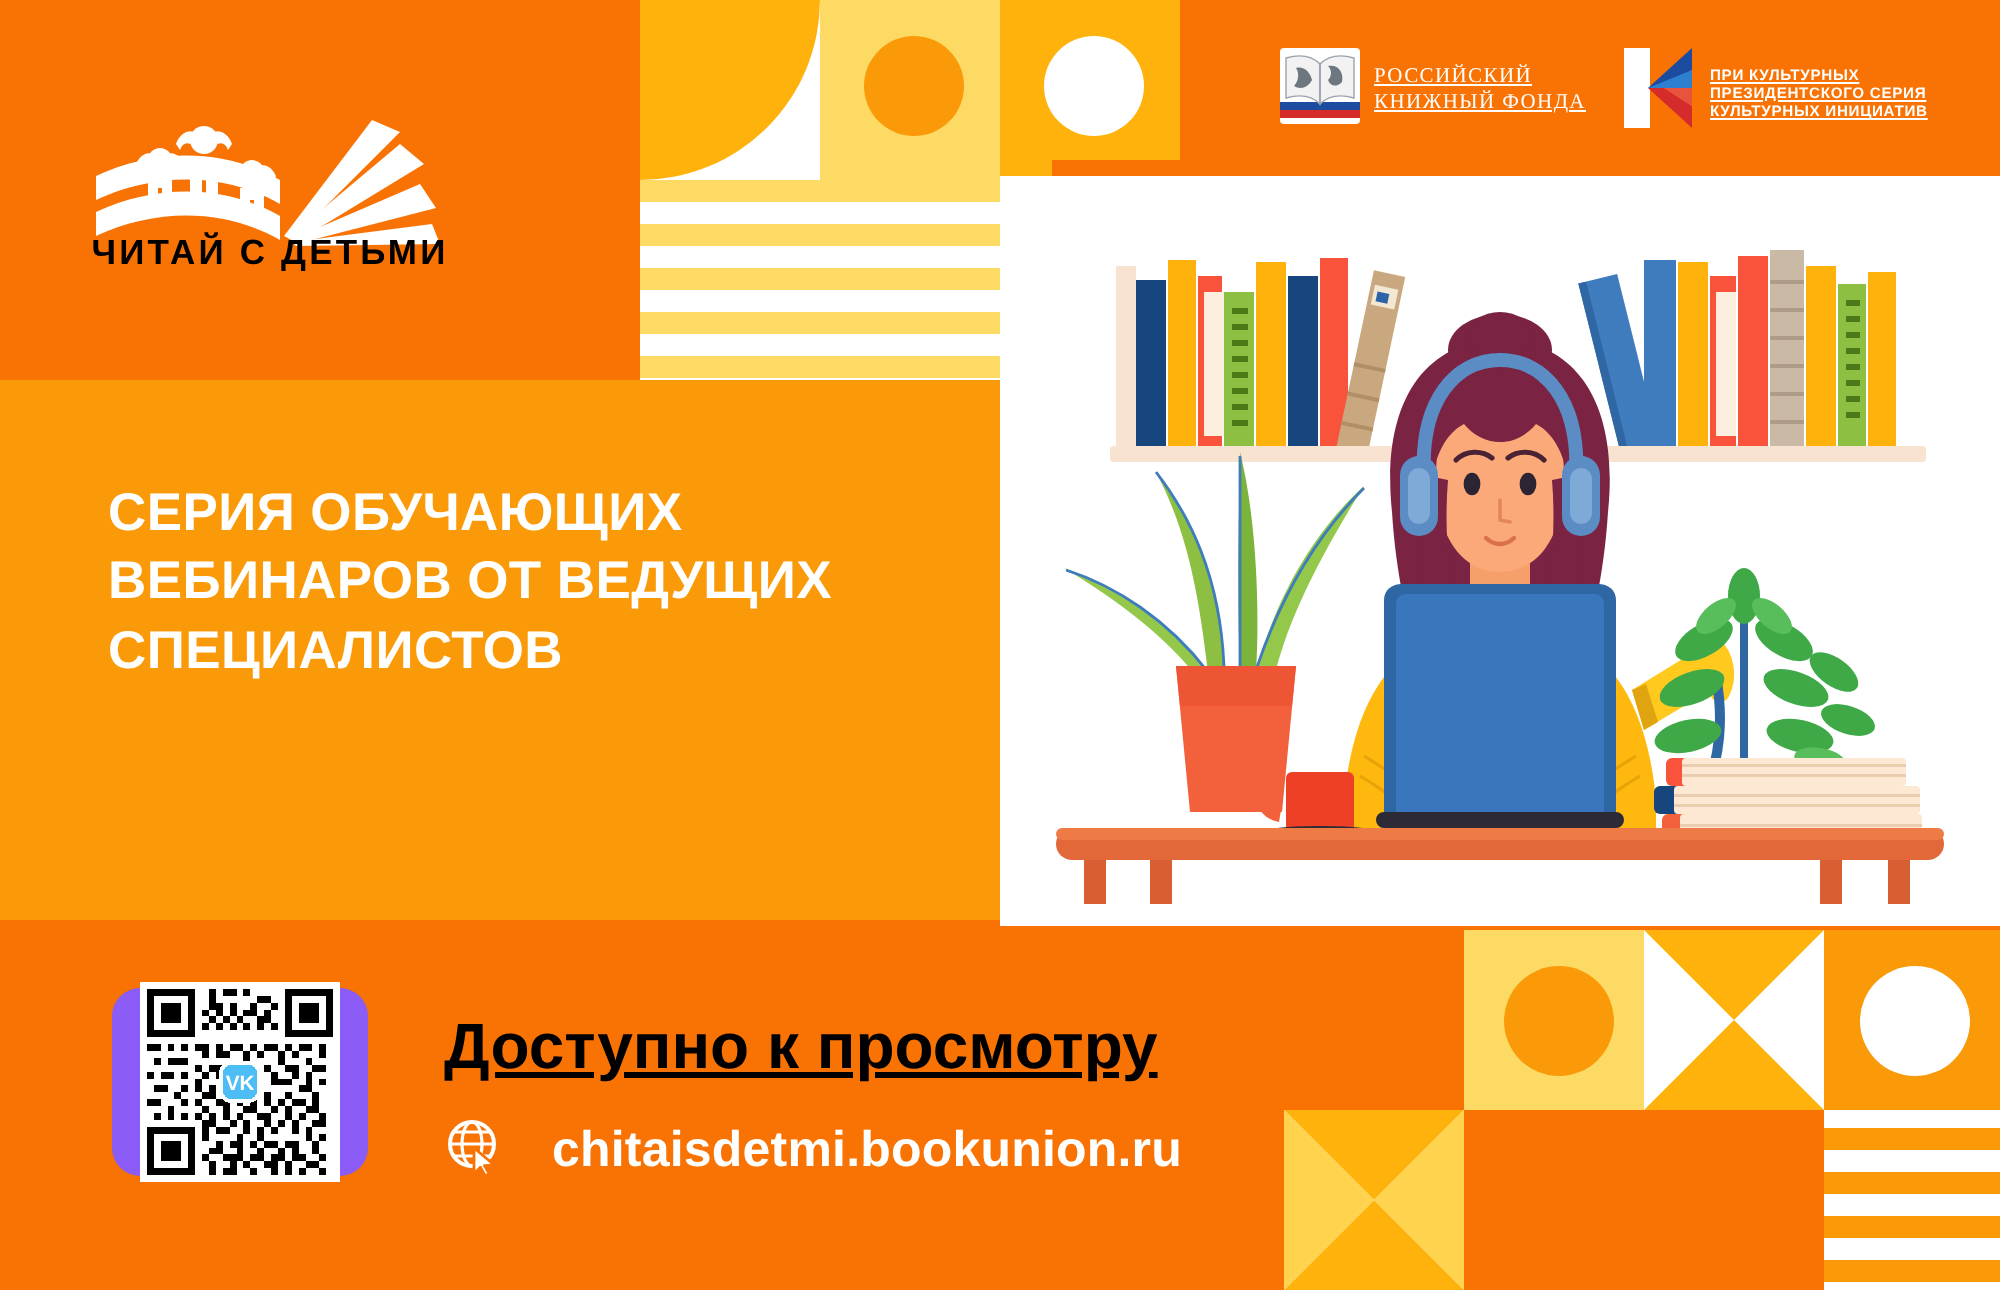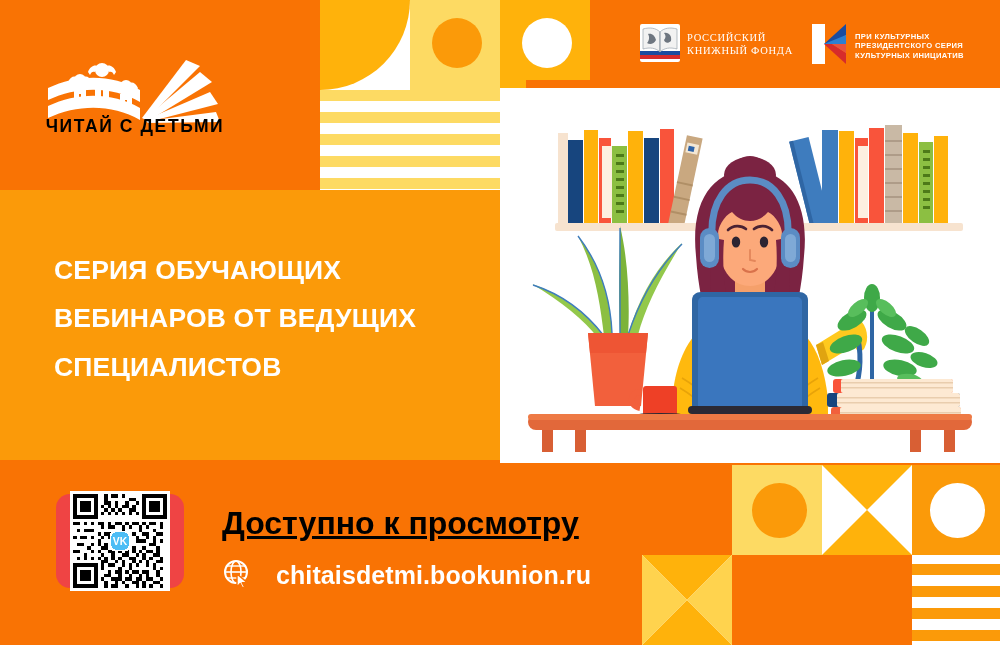--- a/index.html
+++ b/index.html
@@ -14,44 +14,44 @@
     position:absolute;left:0;top:190px;width:500px;height:270px;background:#FB9A09;
   }
   .headline{
     position:absolute;left:54px;top:239px;width:430px;
     color:#fff;font-weight:700;font-size:26.5px;line-height:1.30;
     letter-spacing:.2px;
     font-family:"Liberation Sans",sans-serif;
     text-transform:uppercase;
     font-stretch:condensed;
   }
-  .headline div{white-space:nowrap;margin-top:14px;}
+  .headline div{white-space:nowrap;}
 
   
   .logo-wrap{position:absolute;left:40px;top:22px;width:190px;height:120px;}
   .logo-title{
     position:absolute;left:40px;top:116px;width:190px;text-align:center;
     color:#000000;font-weight:700;font-size:17.5px;letter-spacing:1.6px;
   }
 
   
   .partner{position:absolute;display:flex;align-items:center;gap:7px;}
   .rbs{left:640px;top:24px;}
   .pfki{left:812px;top:24px;}
-  .partner-text{color:#fff;line-height:1.22;}
+  .partner-text{color:#fff;line-height:1.22;text-decoration:underline;}
   .rbs-text{font-family:"Liberation Serif",serif;font-size:10.5px;letter-spacing:.7px;}
   .pfki-text{font-weight:700;font-size:7.6px;letter-spacing:.35px;}
 
   
   .illus{position:absolute;left:500px;top:88px;width:500px;height:375px;background:#FFFFFF;overflow:hidden;}
 
   
   .qr-card{
     position:absolute;left:56px;top:494px;width:128px;height:94px;
-    background:#ef4444;border-radius:14px;
+    background:#8b5cf6;border-radius:14px;
     display:flex;align-items:center;justify-content:center;
   }
   .cta-title{
     position:absolute;left:222px;top:505px;color:#000000;font-weight:700;font-size:32px;
     letter-spacing:0px;white-space:nowrap;text-decoration:underline;
   }
   .cta-url-row{position:absolute;left:222px;top:558px;display:flex;align-items:center;gap:24px;}
   .cta-url{color:#fff;font-weight:700;font-size:25px;white-space:nowrap;letter-spacing:.1px;}
 </style>
 </head>

